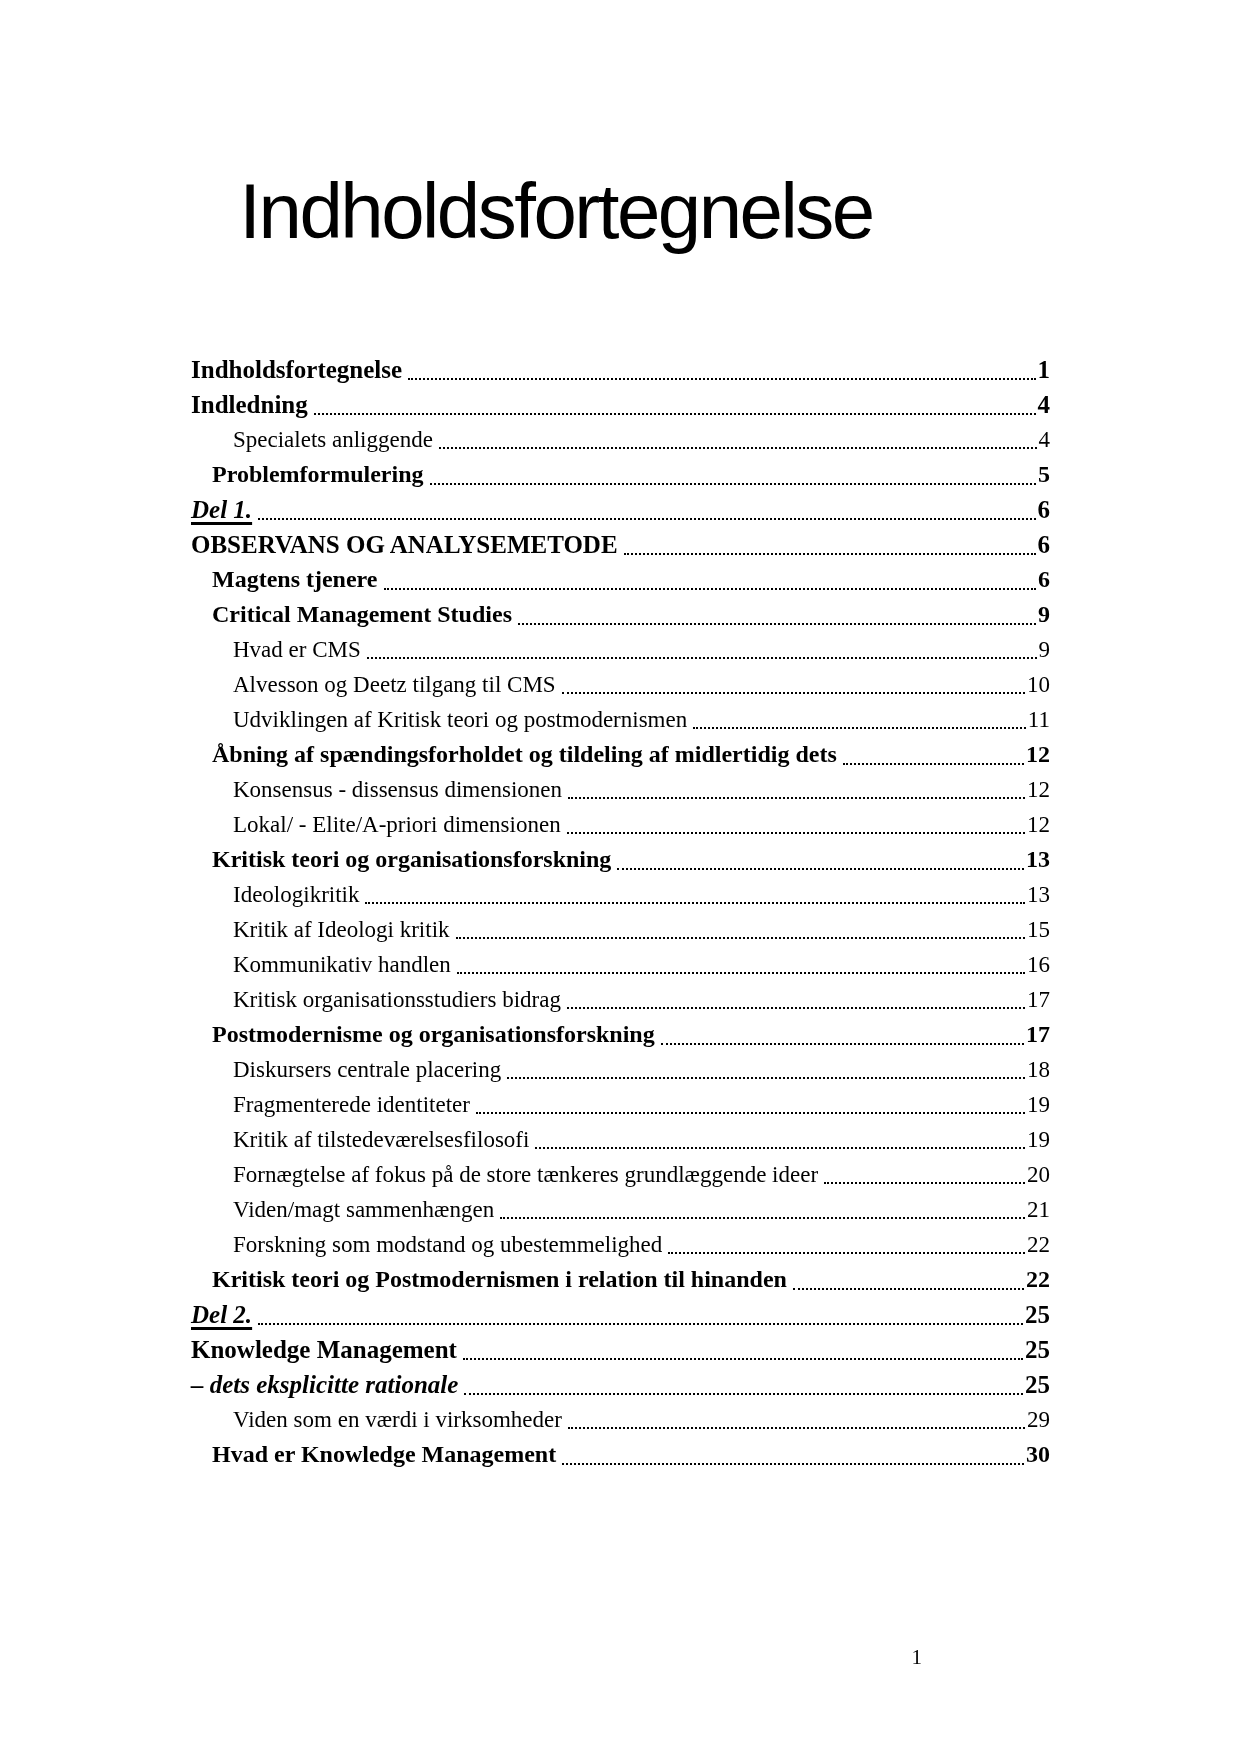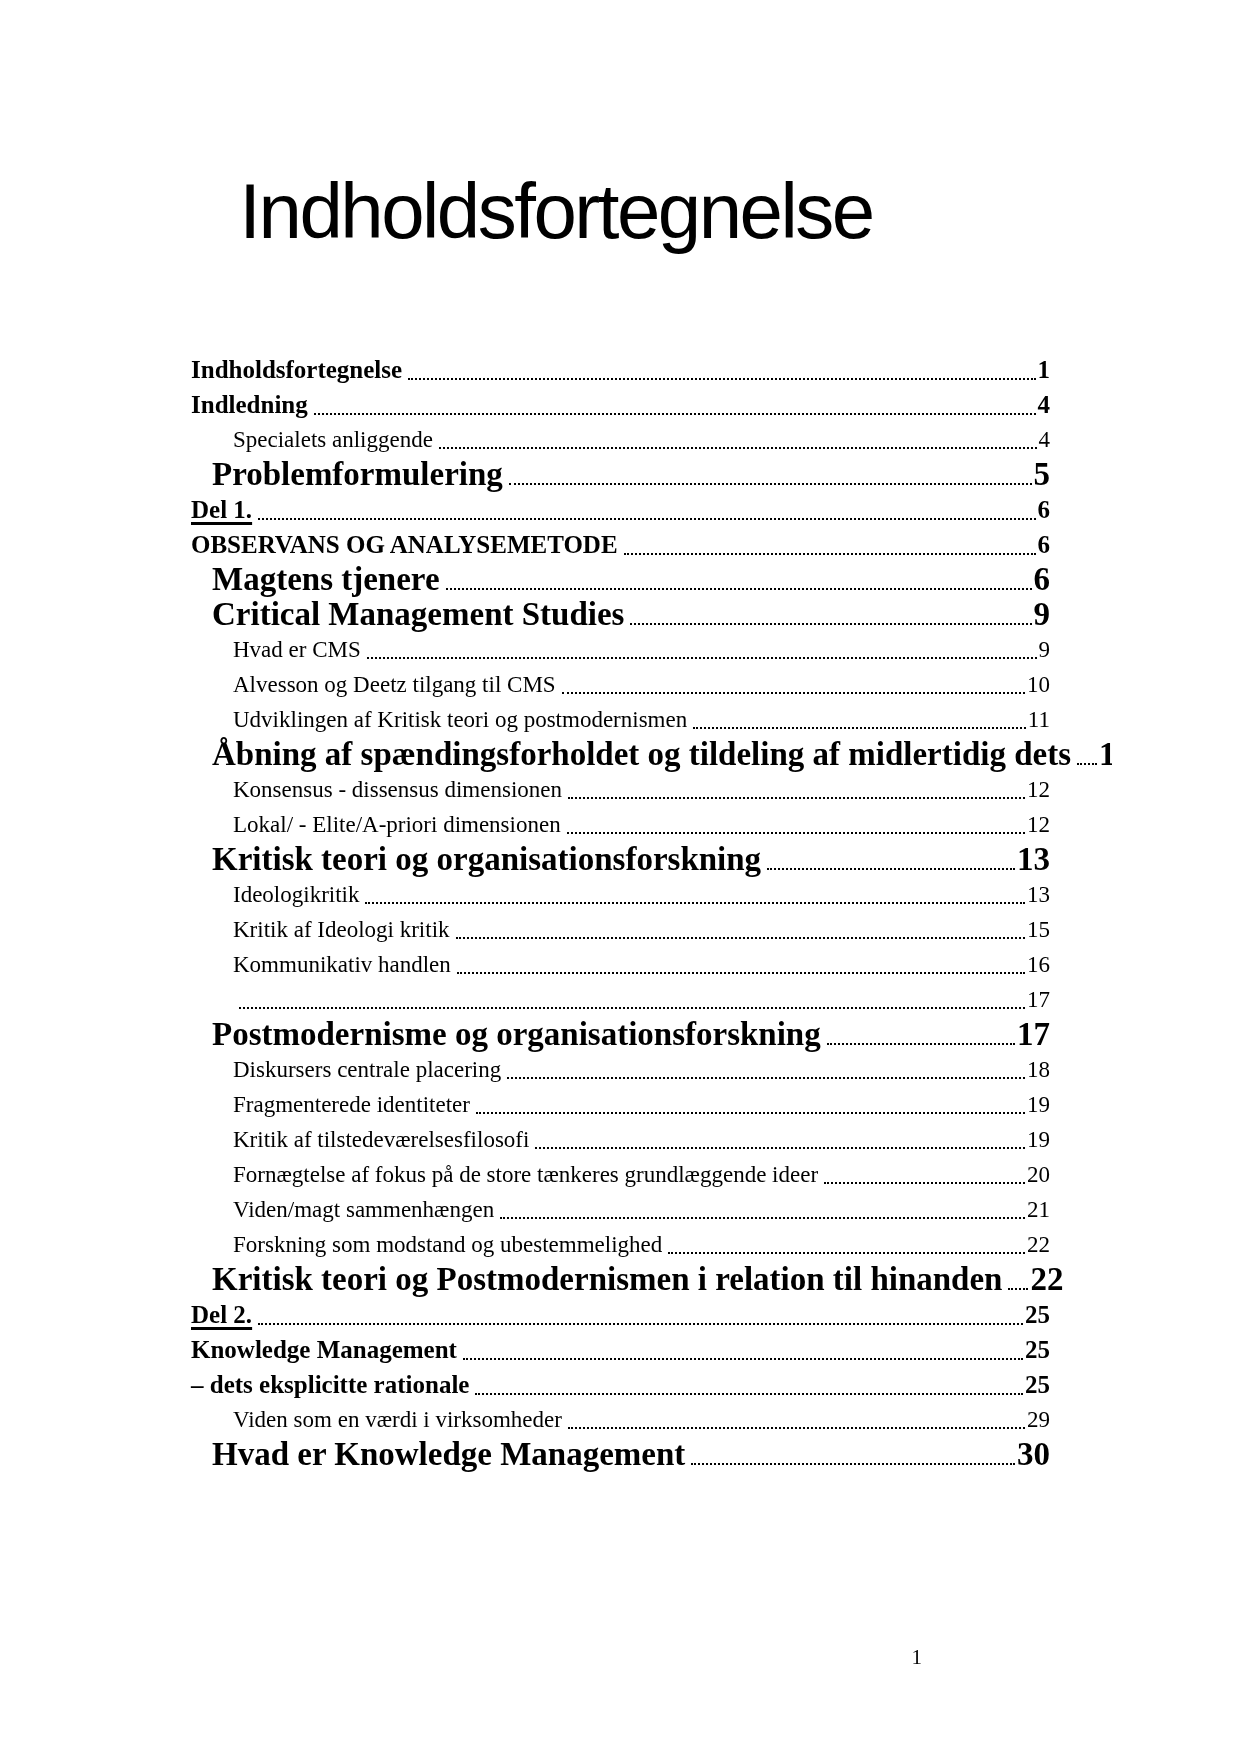--- a/index.html
+++ b/index.html
@@ -33,23 +33,23 @@
   }
   .row {
     display: flex;
     align-items: baseline;
     height: 35px;
     line-height: 35px;
     white-space: nowrap;
   }
   .row.gap { margin-top: 0; }
   .row.l1 { font-size: 25px; font-weight: bold; }
-  .row.l2 { font-size: 33px; font-weight: bold; margin-left: 21px; }
+  .row.l2 { font-size: 24px; font-weight: bold; margin-left: 21px; }
   .row.l3 { font-size: 23px; font-weight: normal; margin-left: 42px; align-items: center; }
-  .row.italic .lbl { }
+  .row.italic .lbl { font-style: italic; }
   .row.underline .lbl {
     text-decoration: underline;
     text-decoration-thickness: 2.5px;
     text-underline-offset: 4px;
   }
   .lbl { flex: 0 0 auto; }
   .leader {
     flex: 1 1 auto;
     align-self: flex-end;
     margin: 0 2px 7px 6px;
@@ -156,20 +156,21 @@
         <span class="lbl">Kritik af Ideologi kritik</span>
         <span class="leader"></span>
         <span class="pg">15</span>
       </div>
       <div class="row l3">
         <span class="lbl">Kommunikativ handlen</span>
         <span class="leader"></span>
         <span class="pg">16</span>
       </div>
       <div class="row l3">
+        <span class="lbl">Kritisk organisationsstudiers bidrag</span>
         <span class="leader"></span>
         <span class="pg">17</span>
       </div>
       <div class="row l2">
         <span class="lbl">Postmodernisme og organisationsforskning</span>
         <span class="leader"></span>
         <span class="pg">17</span>
       </div>
       <div class="row l3">
         <span class="lbl">Diskursers centrale placering</span>

